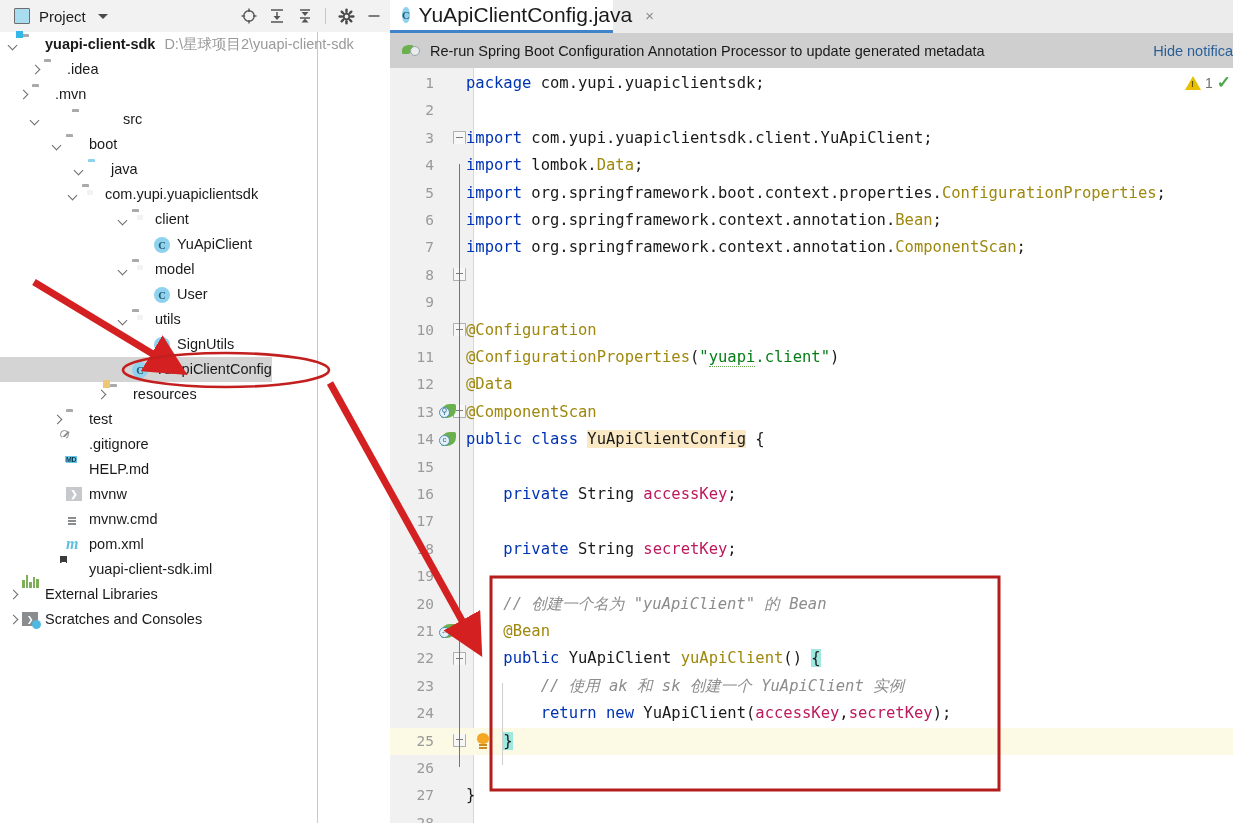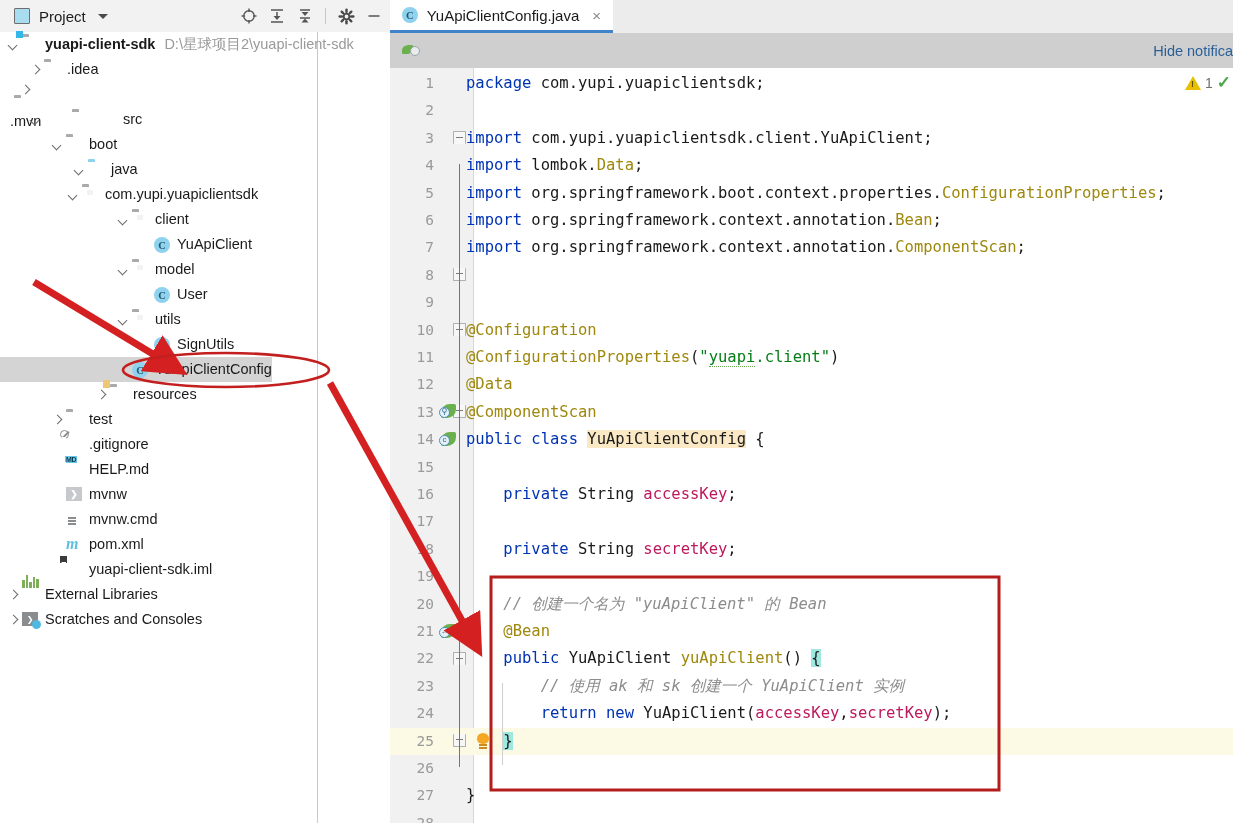--- a/index.html
+++ b/index.html
@@ -121,21 +121,21 @@
   #tab-active {
     position: absolute; left: 0; top: 0; height: 33px;
     background: #ffffff; display: flex; align-items: center;
     padding: 0 0 0 12px; border-bottom: 3px solid #4083c9;
   }
   #tab-active .tabicon {
     width:16px; height:16px; border-radius:50%; background:#8ed2ef; color:#24576b;
     font-size:10.5px; font-weight:bold; display:flex; align-items:center;
     justify-content:center; font-family:"Liberation Serif", serif;
   }
-  #tab-active .tabname { margin-left:9px; font-size:15px; color:#1a1a1a; }
+  #tab-active .tabname { margin-left:9px; font-size:21px; color:#1a1a1a; }
   #tab-active .tabclose { margin-left:13px; margin-right:12px; color:#8a8a8a; font-size:15px; }
 
   #notif-bar {
     position: absolute; left: 0; top: 33px; width: 843px; height: 35px;
     background: #cfcfcf; display:flex; align-items:center;
   }
   #notif-bar .nicon { width:18px; height:16px; margin-left:12px; position:relative; }
   #notif-bar .nicon .leaf { position:absolute; left:0; top:2px; width:11px; height:9px;
      background:#6ab04c; border-radius:60% 10% 60% 10%; }
   #notif-bar .nicon .ring { position:absolute; right:0; top:3px; width:10px; height:10px;
@@ -276,21 +276,21 @@
           <span class="twist down"></span>
           <span class="ticon"><span class="ic-folder"><span class="badge"></span></span></span>
           <span class="tlabel bold">yuapi-client-sdk</span>
           <span class="tpath">D:\星球项目2\yuapi-client-sdk</span>
         </div>
         <div class="trow" style="top: 25px; position: absolute; padding-left: 28px;">
           <span class="twist right"></span>
           <span class="ticon"><span class="ic-folder"></span></span>
           <span class="tlabel">.idea</span>
         </div>
-        <div class="trow" style="top: 50px; position: absolute; padding-left: 10px; flex-direction: column;">
+        <div class="trow" style="top: 50px; position: absolute; padding-left: 16px;">
           <span class="twist right"></span>
           <span class="ticon"><span class="ic-folder"></span></span>
           <span class="tlabel">.mvn</span>
         </div>
         <div class="trow" style="top: 75px; position: absolute; padding-left: 28px; gap: 28px;">
           <span class="twist down"></span>
           <span class="ticon"><span class="ic-folder"></span></span>
           <span class="tlabel">src</span>
         </div>
         <div class="trow" style="top: 100px; position: absolute; padding-left: 50px;">
@@ -418,20 +418,21 @@
         <span class="tabname">YuApiClientConfig.java</span>
         <span class="tabclose">×</span>
       </div>
     </div>
 
     <div id="notif-bar">
       <span class="nicon">
         <span class="leaf"></span>
           <span class="ring"></span>
       </span>
+      <span class="ntext">Re-run Spring Boot Configuration Annotation Processor to update generated metadata</span>
       <span class="nhide" style="right: 0px;">Hide notifica</span>
     </div>
 
     <div id="gutter"></div>
     <div id="code-area">
         <div class="ln-row" style="top: 2px;">
           <span class="lnum">1</span>
           <span class="code"><span class="kw">package</span><span> com.yupi.yuapiclientsdk;</span></span>
         </div>
         <div class="ln-row" style="top: 29.4px;">

